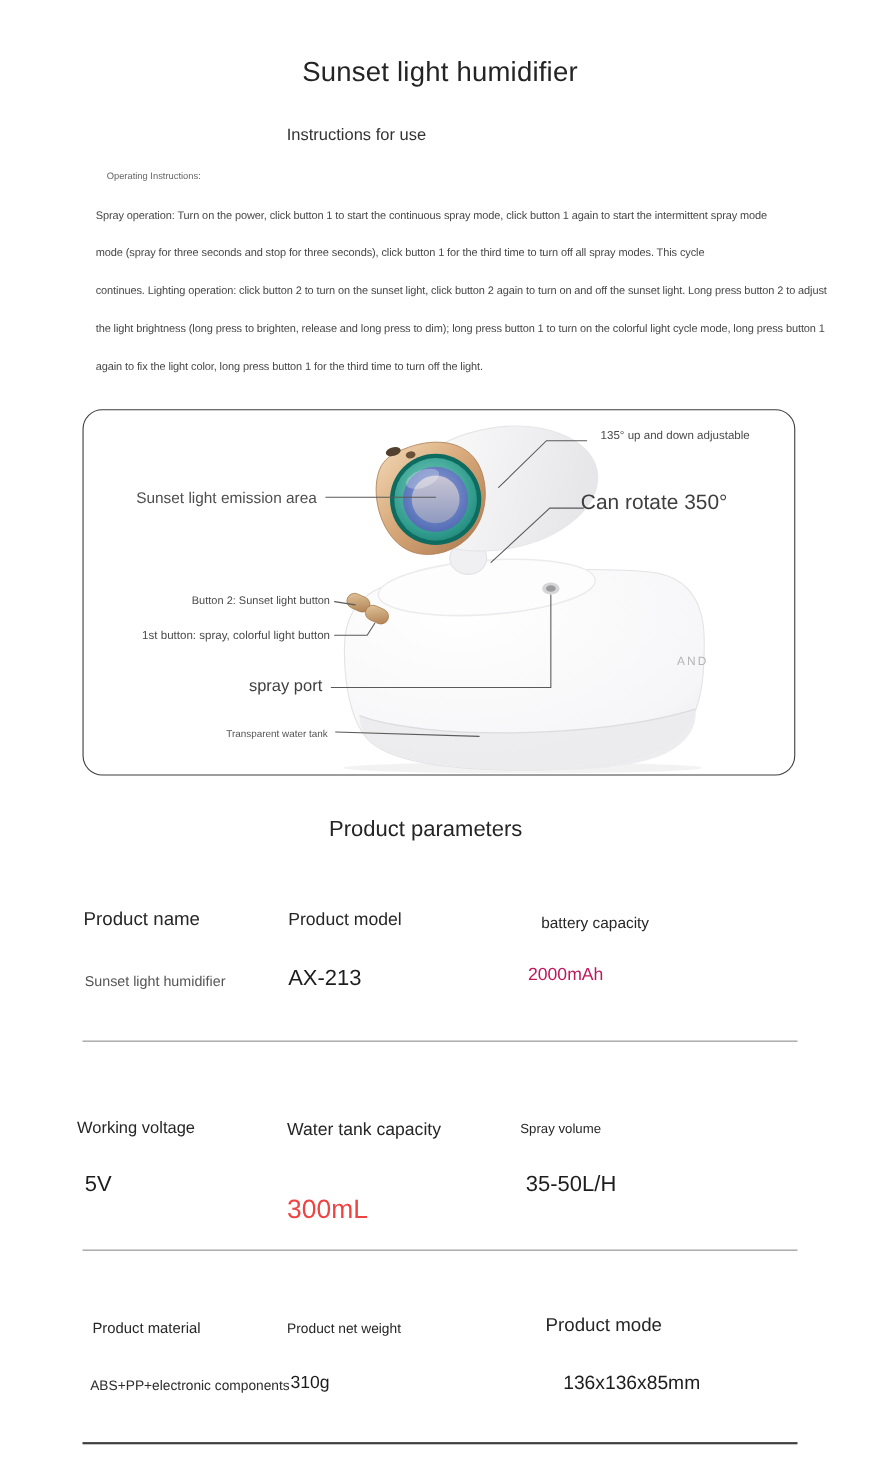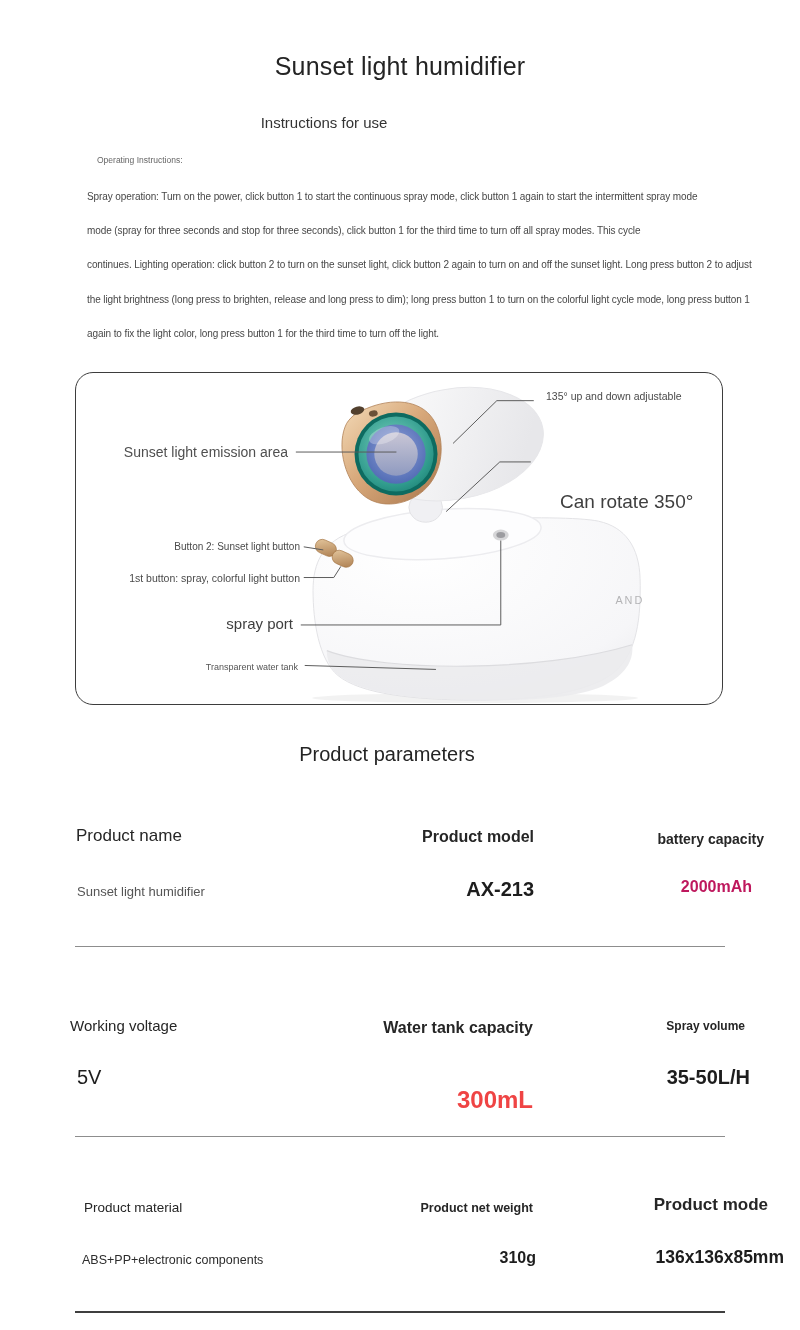--- a/index.html
+++ b/index.html
@@ -21,32 +21,32 @@
   .op-line.l2 { top:225px; }
   .op-line.l3 { top:259px; }
   .op-line.l4 { top:294px; }
   .op-line.l5 { top:328px; }
 
   .diagram { position:absolute; left:75px; top:372px; width:648px; height:333px;
     border:1px solid #3d3d3d; border-radius:18px; background:#fff; }
   .diagram svg { position:absolute; left:0; top:0; width:100%; height:100%; }
   .callout { position:absolute; white-space:nowrap; }
   .co-adjustable { left:470px; top:17px; font-size:10.5px; color:#4a4a4a; }
-  .co-rotate { left:484px; top:74px; font-size:19px; color:#3f3f3f;margin-top:44px; }
+  .co-rotate { left:452px; top:74px; font-size:19px; color:#3f3f3f; }
   .co-emission { right:434px; top:71px; font-size:14px; color:#4f4f4f; }
   .co-button2 { right:422px; top:168px; font-size:10px; color:#4a4a4a; }
   .co-button1 { right:422px; top:199px; font-size:10.5px; color:#4a4a4a; }
   .co-sprayport { right:429px; top:242px; font-size:15px; color:#3f3f3f; }
   .co-tank { right:424px; top:289px; font-size:9px; color:#555; }
 
   .params-heading { top:743px; left:0; width:774px; text-align:center;
     font-size:20px; font-weight:500; color:#242424; }
 
   .cell { position:absolute; white-space:nowrap; color:#262626; }
-  .cell.center { width:272px; text-align:right;font-weight:bold; }
+  .cell.center { width:272px; text-align:left; }
 
   .h-name   { left:76px;  top:826px;  font-size:17px; }
   .h-model  { left:262px; top:828px;  font-size:16px; }
   .h-batt   { left:492px; top:831px;  font-size:14px; }
   .v-name   { left:77px;  top:884px;  font-size:13px; color:#555; }
   .v-model  { left:262px; top:878px;  font-size:20px; color:#1d1d1d; }
   .v-batt   { left:480px; top:878px;  font-size:16px; color:#be185d; }
 
   .h-volt   { left:70px;  top:1017px; font-size:15px; }
   .h-tank   { left:261px; top:1019px; font-size:16px; }

